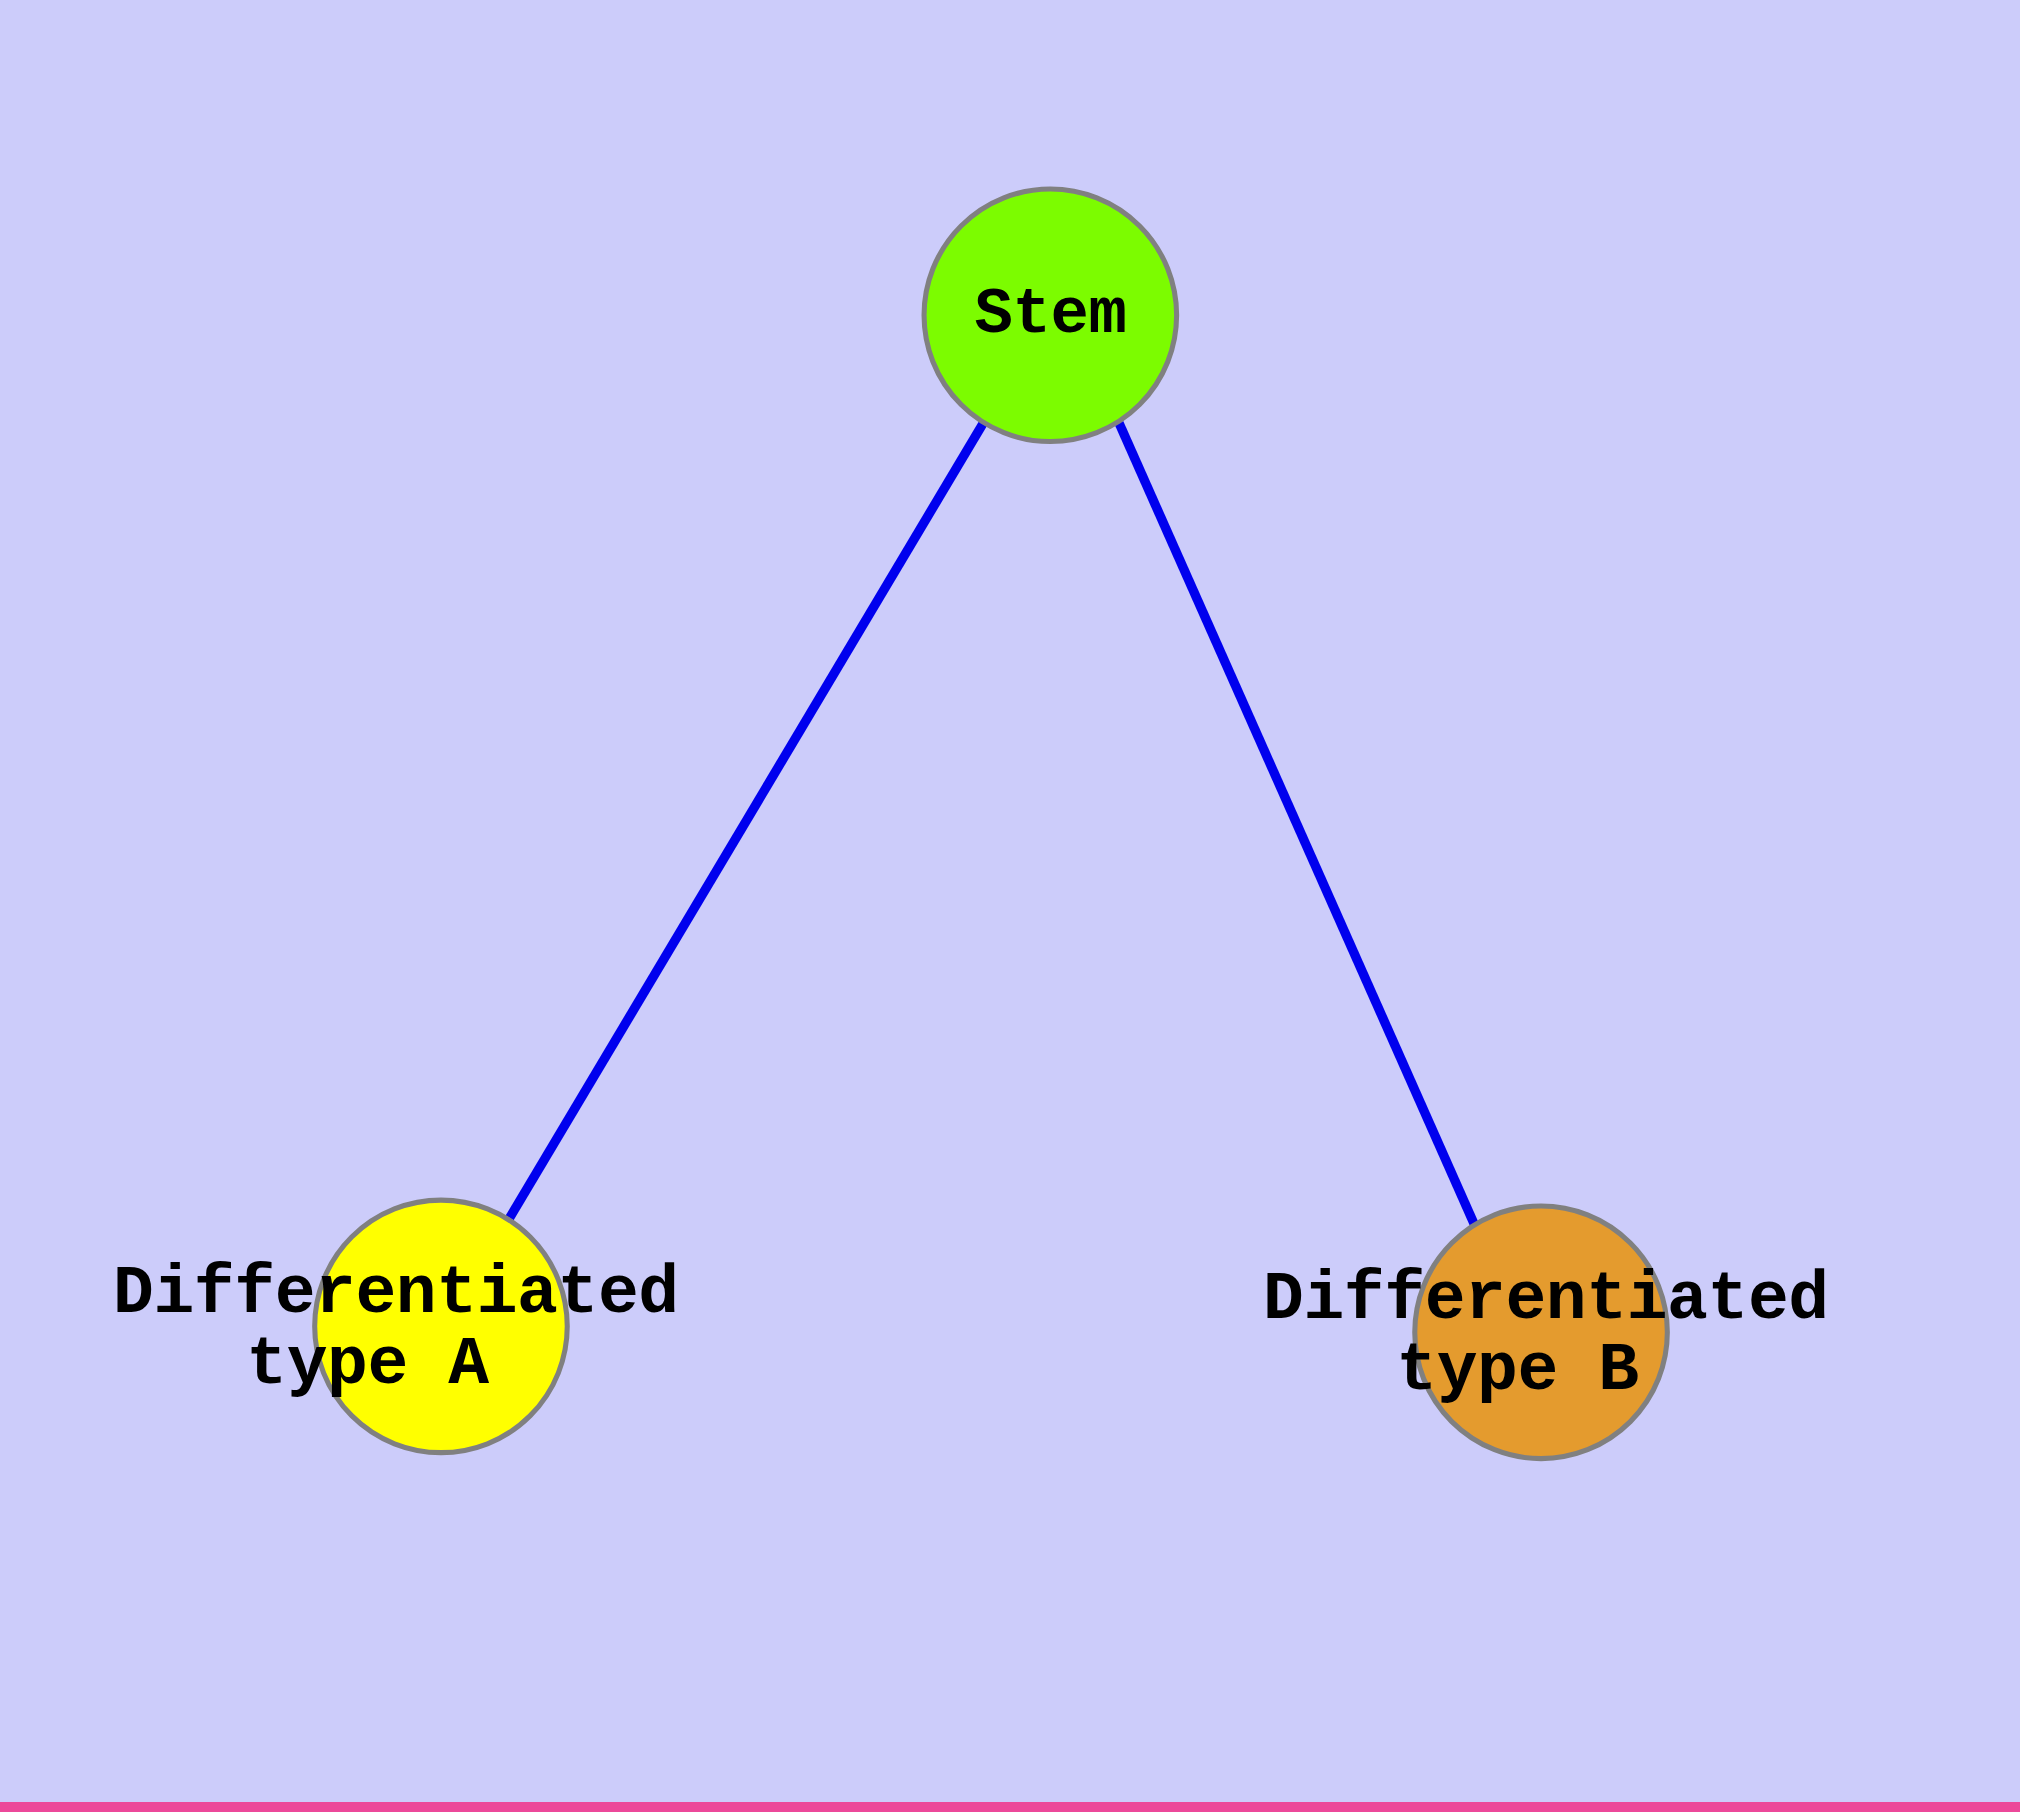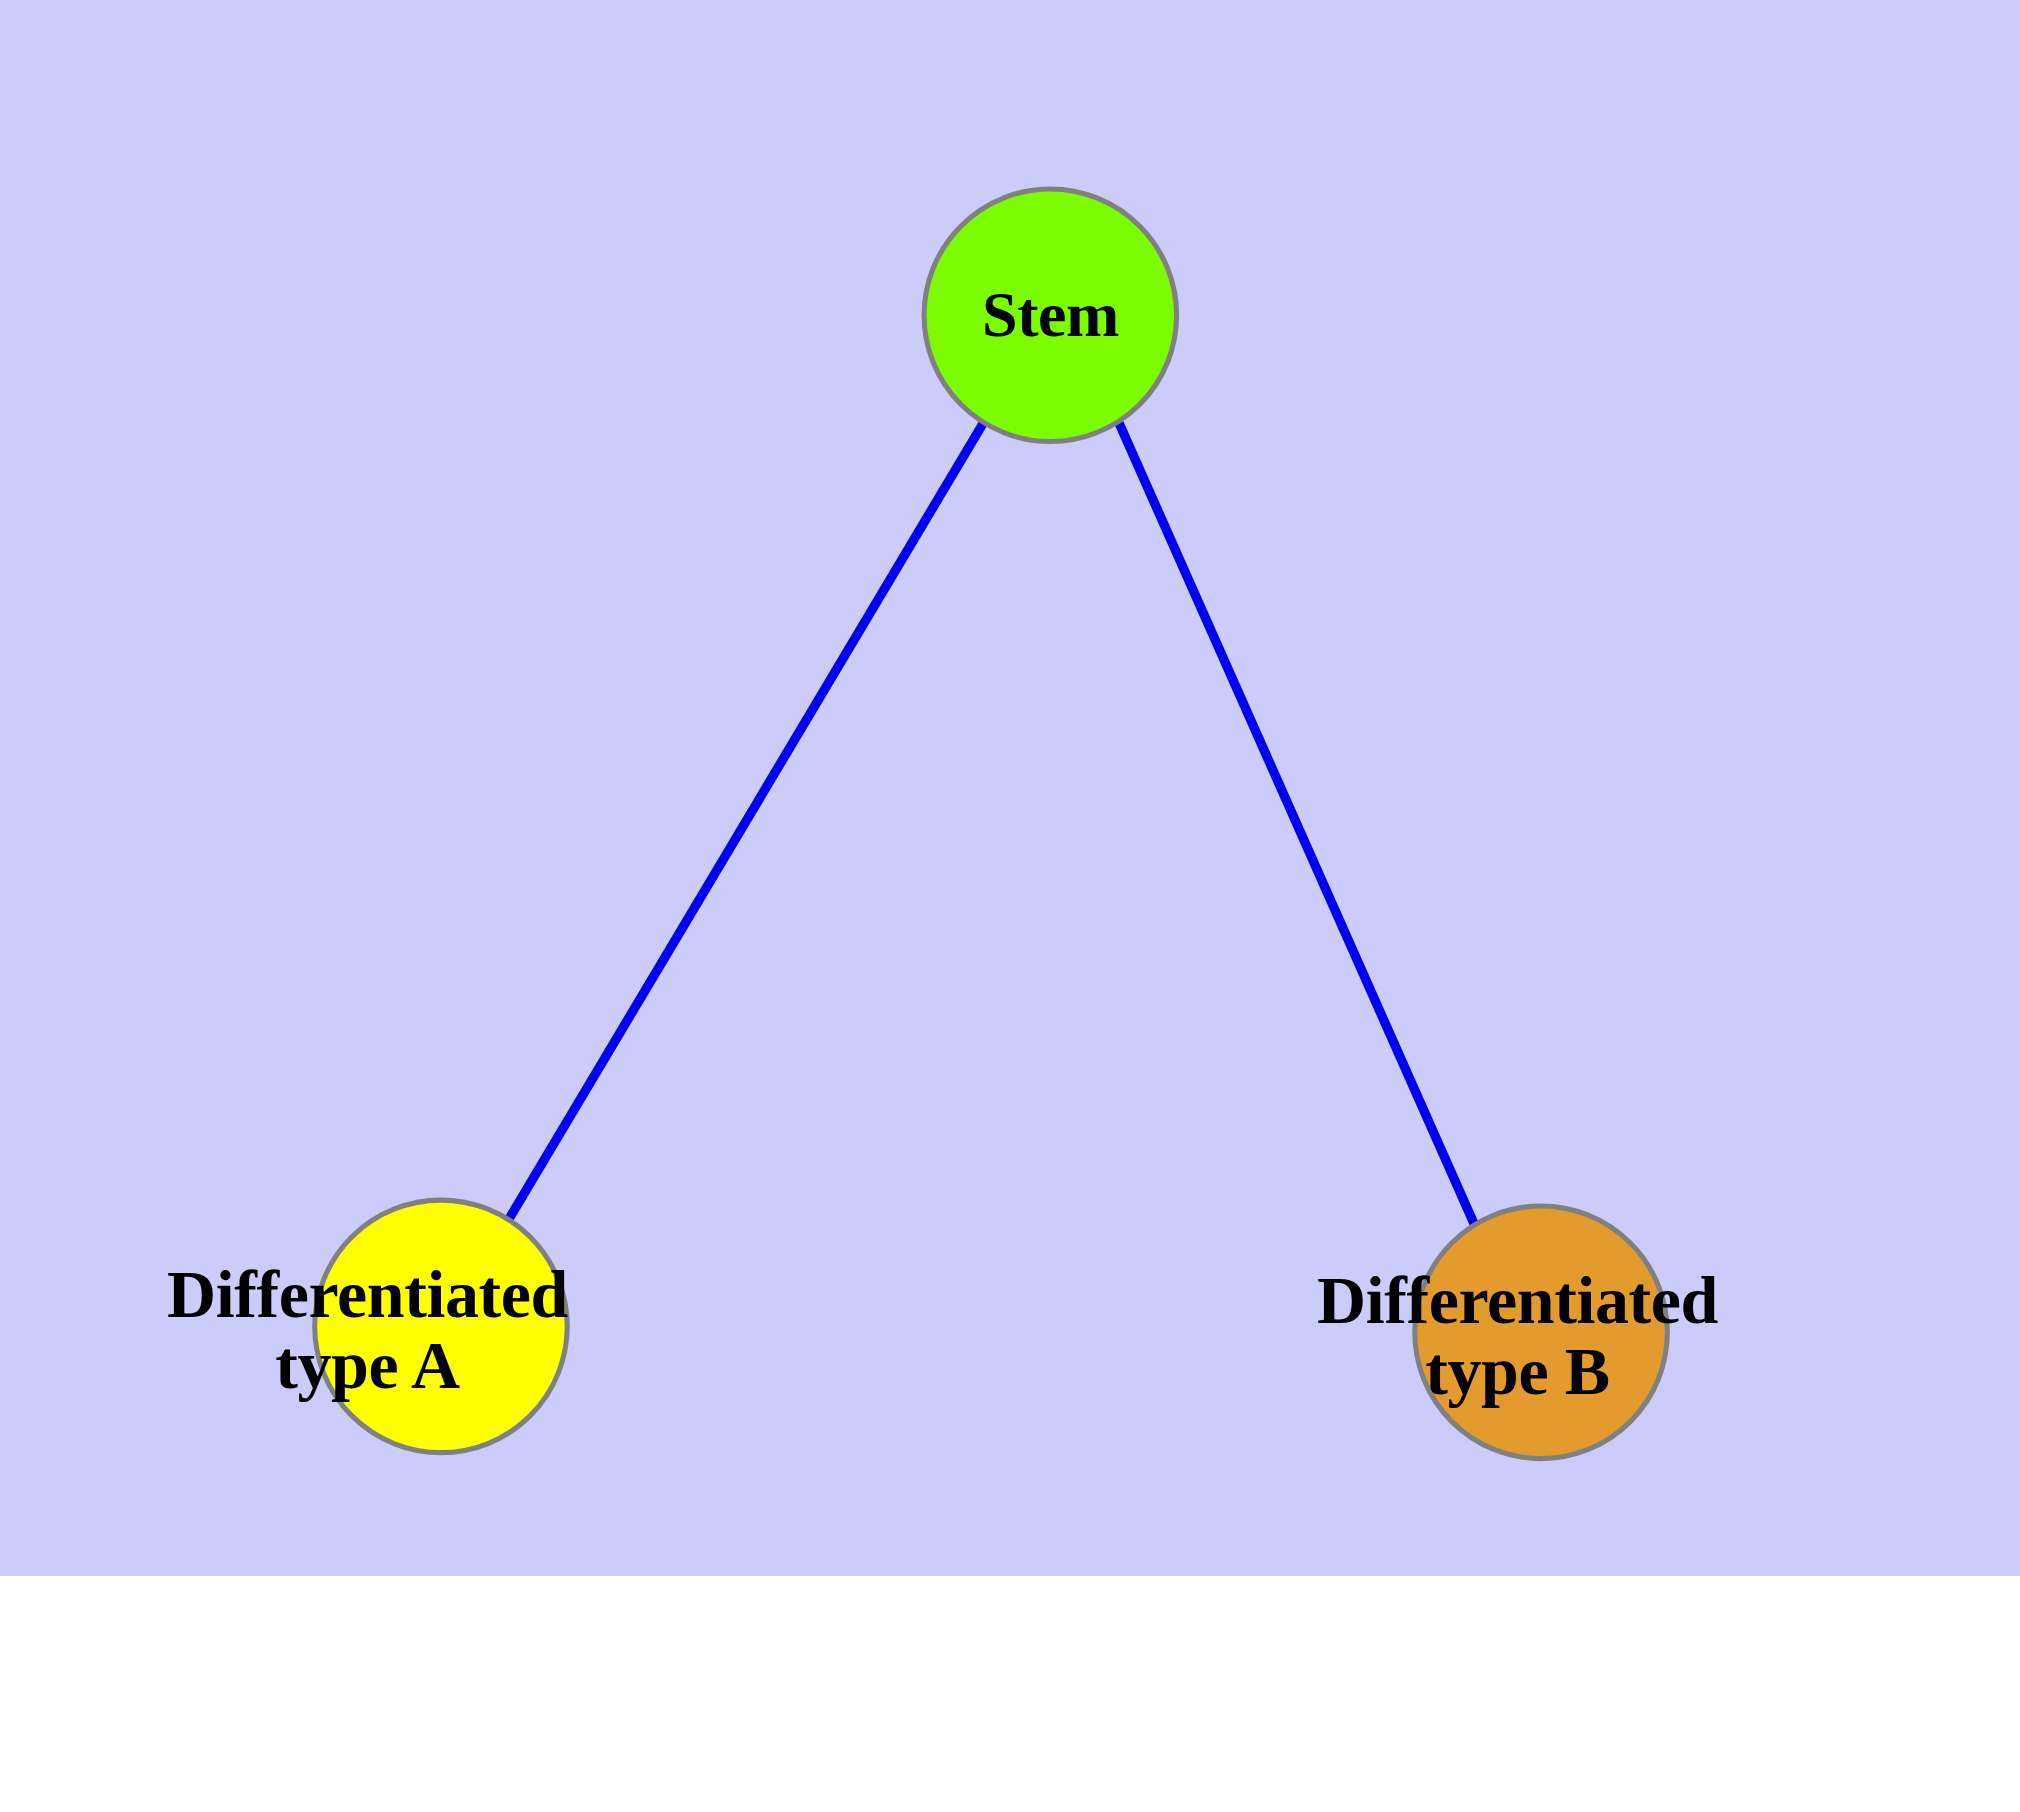--- a/index.html
+++ b/index.html
@@ -3,24 +3,24 @@
 <meta charset="utf-8">
 <style>
   html, body {
     margin: 0;
     padding: 0;
     background: #ffffff;
   }
   #canvas {
     position: relative;
     width: 2021px;
-    height: 1576px;
+    height: 1812px;
     background: #ec4899;
     overflow: hidden;
-    font-family: Liberation Serif, serif;
+    font-family: Liberation Mono, monospace;
   }
   #plot-bg {
     position: absolute;
     left: 0px;
     top: 0px;
     width: 2021px;
     height: 1802px;
     background: #ccccfa;
   }
   #graph-svg {

